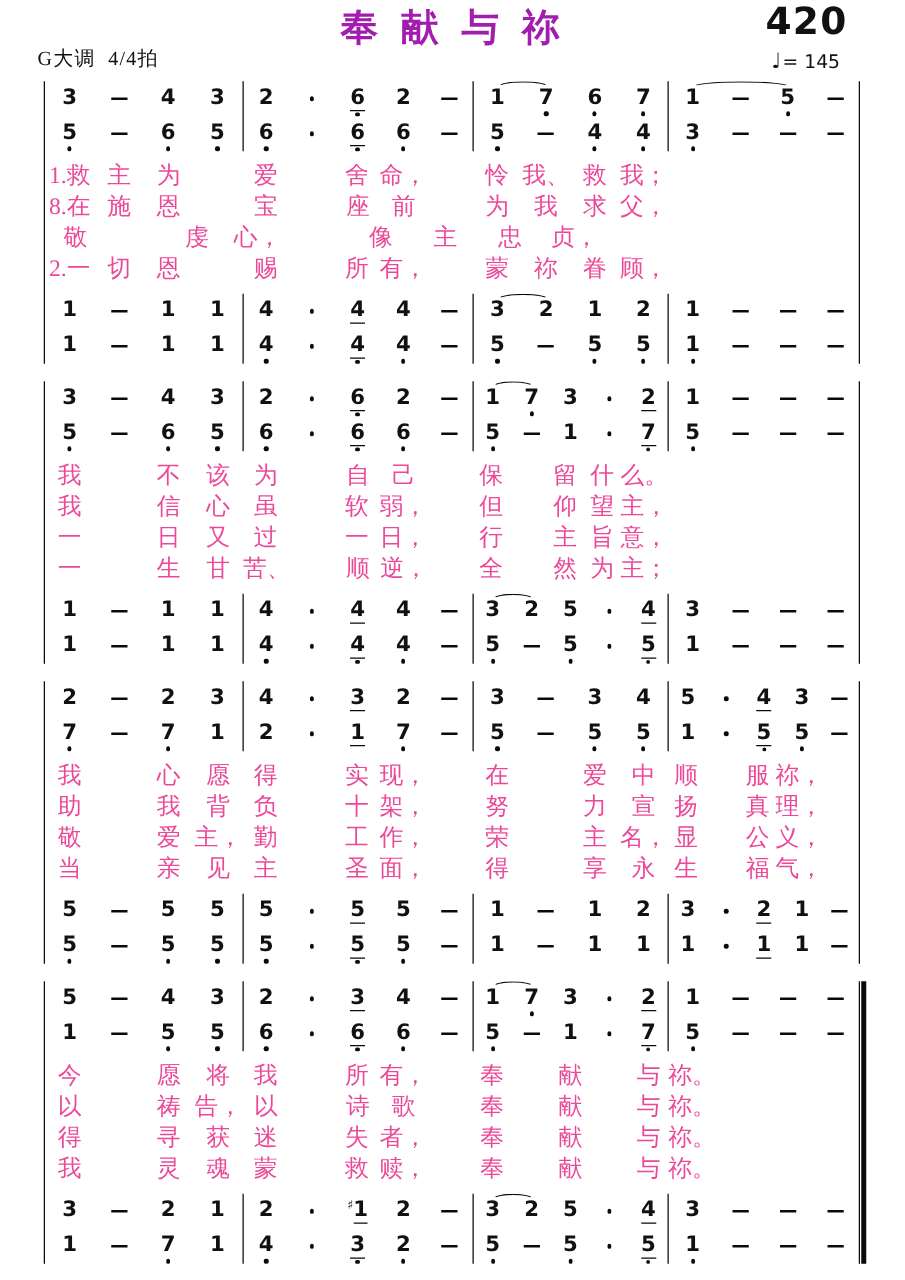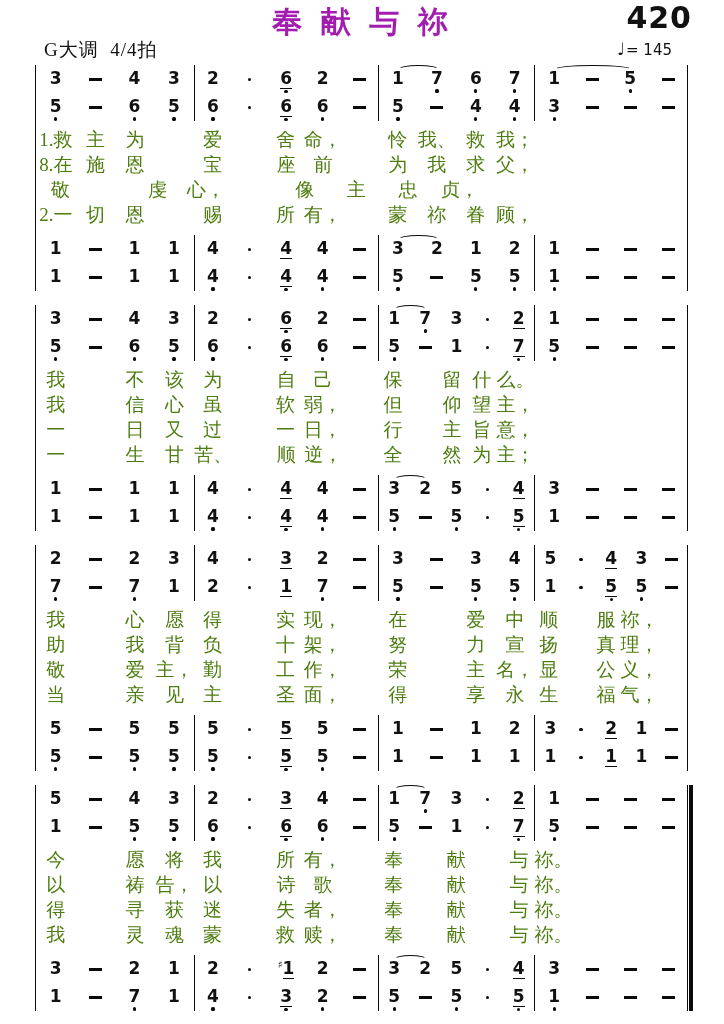--- a/index.html
+++ b/index.html
@@ -9,25 +9,25 @@
     overflow:hidden; position:relative;
   }
   
   .header { position:relative; height:60px; }
   .title {
     margin:0; padding-top:2px; text-align:center;
     font-family:"DejaVu Sans","Liberation Sans",sans-serif;
     font-size:30px; font-weight:700; letter-spacing:4px; color:#a21caf;
   }
   .hymn-num {
-    position:absolute; top:0px; right:32px;
+    position:absolute; top:0px; right:46px;
     font-family:"DejaVu Sans","Liberation Sans",sans-serif;
     font-size:30px; font-weight:700; letter-spacing:1px;
   }
-  .meta-key { position:absolute; left:44px; top:37px; font-size:19px; letter-spacing:1px; }
+  .meta-key { position:absolute; left:30px; top:37px; font-size:16px; letter-spacing:1px; }
   .meta-tempo { position:absolute; right:52px; top:39px; font-size:15px;
     font-family:"DejaVu Sans","Liberation Sans",sans-serif; }
   .meta-tempo .glyph { font-size:17px; margin-right:1px; }
   
   .content { margin:5px 36px 0 35px; }
   .system {
     position:relative; margin-bottom:14px;
     border-left:1.6px solid #0a0a0a; border-right:1.4px solid #0a0a0a;
   }
   .system.final { border-right:1.2px solid #0a0a0a; }
@@ -52,21 +52,21 @@
   .adot { display:inline-block; width:3.6px; height:3.6px; background:#0a0a0a; border-radius:50%; vertical-align:middle; }
   .sharp { font-style:normal; font-size:10px; position:relative; top:-6px; margin-right:0; }
   .slur {
     position:absolute; top:0px; height:8px;
     border-top:1.6px solid #0a0a0a;
     border-left:1px solid transparent; border-right:1px solid transparent;
     border-radius:50% 50% 0 0;
   }
   
   .lyrics { padding:6px 0 8px; }
-  .lrow { display:flex; height:25px; align-items:center; font-size:19px; color:#4d7c0f; }
+  .lrow { display:flex; height:25px; align-items:center; font-size:19px; color:#ec4899; }
   .lm { display:flex; }
   .ltok { flex:1; text-align:center; white-space:nowrap; }
   
   .w0 { flex:162 1 0; } .w1 { flex:188 1 0; } .w2 { flex:160 1 0; } .w3 { flex:156 1 0; }
 </style>
 </head>
 <body>
 
 <header class="header">
   <h1 class="title">奉 献 与 祢</h1>

